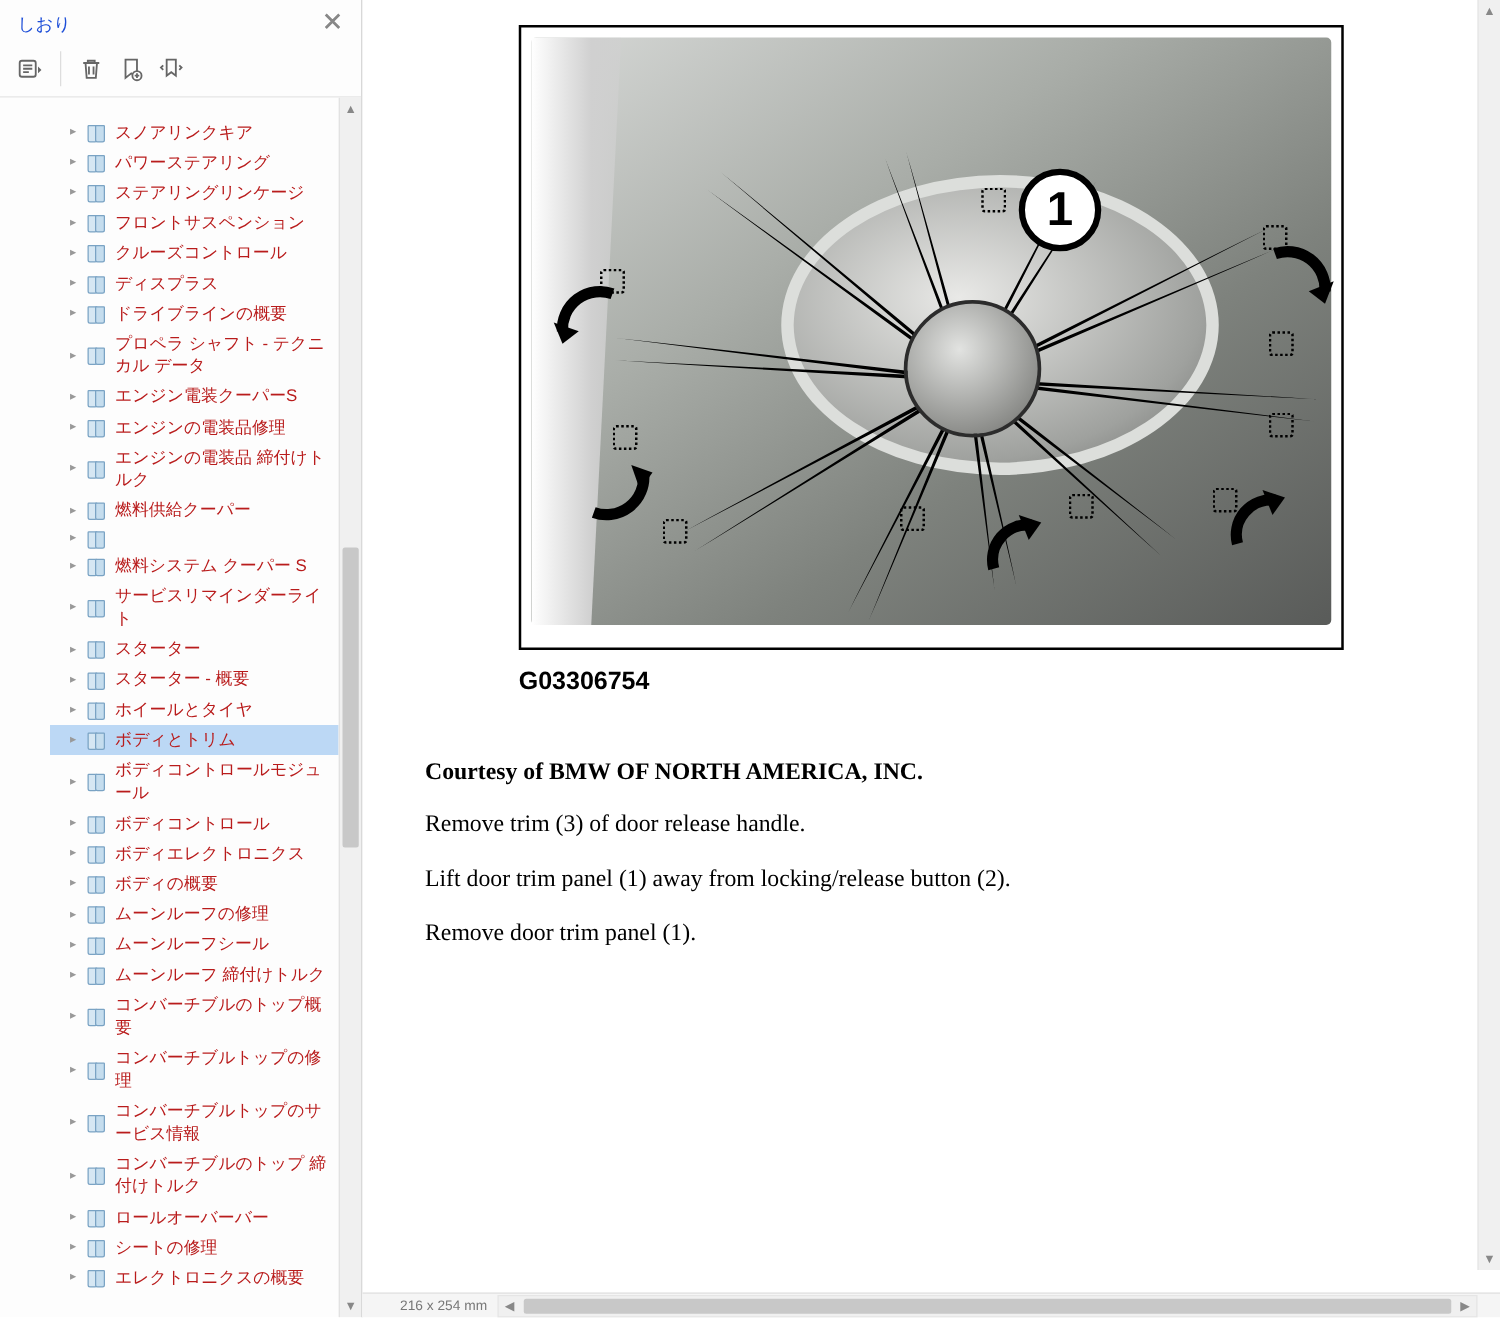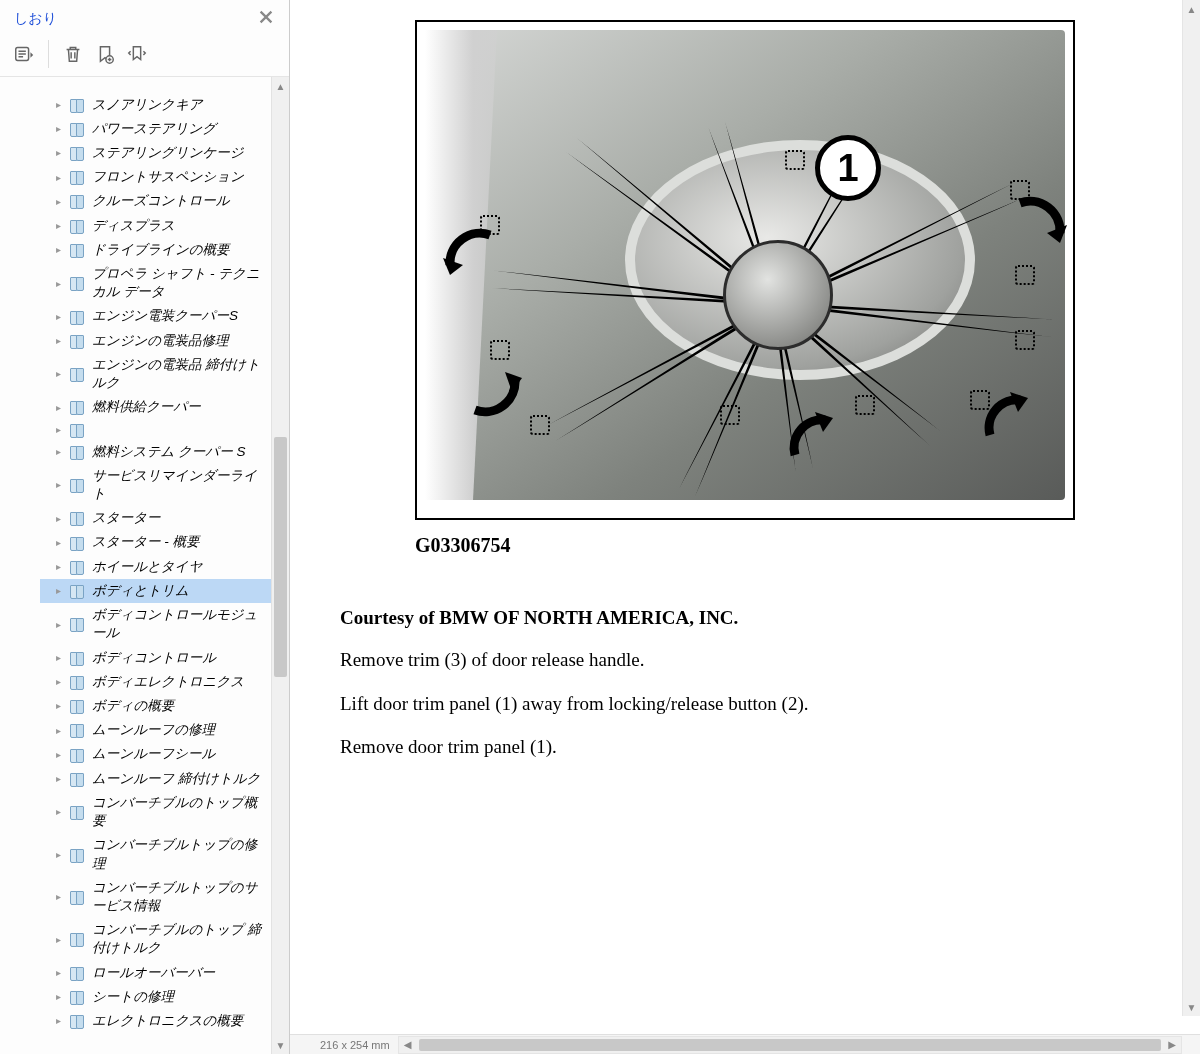--- a/index.html
+++ b/index.html
@@ -16,32 +16,32 @@
   .tool-btn svg { width:22px; height:22px; stroke:#666; fill:none; stroke-width:1.6; }
   .scroll-wrap { flex:1; position:relative; overflow:hidden; }
   .tree-list { position:absolute; left:0; top:0; right:18px; bottom:0; overflow:hidden; padding-top:2px; font-size:13.5px; }
   .tree-list .item { display:flex; align-items:center; padding:3px 6px 3px 30px; line-height:1.35; cursor:default; }
   .tree-list .item.sel { background:#bcd8f5; }
   .tree-list .item .twisty { width:10px; margin-left:-14px; margin-right:4px; font-size:10px; color:#999; flex:0 0 10px; }
   .tree-list .item .bm-icon { width:16px; height:14px; flex:0 0 16px; margin-right:6px; position:relative; }
   .bm-icon::before, .bm-icon::after { content:""; position:absolute; top:1px; width:6px; height:12px; border:1px solid #7aa3c4; border-radius:1px 1px 2px 2px; }
   .bm-icon::before { left:0; background:#d6e7f3; }
   .bm-icon::after  { left:6px; background:#c5ddee; }
-  .tree-list .label { color:#000000;font-style:italic; }
+  .tree-list .label { color:#b91c1c; }
   
   .side-vtrack { position:absolute; right:0; top:0; bottom:0; width:18px; background:#f0f0f0; border-left:1px solid #e2e2e2; }
   .side-vbtn { height:18px; display:flex; align-items:center; justify-content:center; color:#888; font-size:10px; }
   .side-vthumb { position:absolute; left:2px; right:2px; top:360px; height:240px; background:#c8c8c8; border-radius:2px; }
   
   .main { flex:1; position:relative; background:#fff; display:flex; flex-direction:column; }
   .doc-scroll { flex:1; overflow:hidden; position:relative; }
   .page { position:absolute; left:50px; top:0; right:50px; padding-top:20px; font-family:"Times New Roman", serif; color:#000; }
   .fig { width:660px; margin:0 auto; position:relative; }
   .fig-frame { border:2px solid #000; height:500px; position:relative; overflow:hidden; background:#fff; }
-  .fig-code { font-family:Liberation Serif, serif; font-weight:700; font-size:20px; margin-top:14px; }
+  .fig-code { font-family:Liberation Sans, sans-serif; font-weight:700; font-size:20px; margin-top:14px; }
   .caption { margin-top:50px; font-size:19px; }
   .caption .figline { font-weight:700; text-decoration:underline; }
   .caption .credit { font-weight:700; }
   .bodytext p { font-size:19px; margin:18px 0 0 0; line-height:1.35; }
   
   .main-vtrack { position:absolute; right:0; top:0; bottom:18px; width:18px; background:#f0f0f0; border-left:1px solid #e5e5e5; }
   .main-vbtn { height:18px; display:flex; align-items:center; justify-content:center; color:#888; font-size:10px; }
   .statusbar { height:20px; background:#f5f5f5; border-top:1px solid #e0e0e0; display:flex; align-items:center; }
   .status-label { font-size:11px; color:#777; padding-left:30px; }
   .main-htrack { flex:1; height:18px; margin-left:8px; margin-right:18px; background:#f0f0f0; position:relative; border:1px solid #e5e5e5; }

